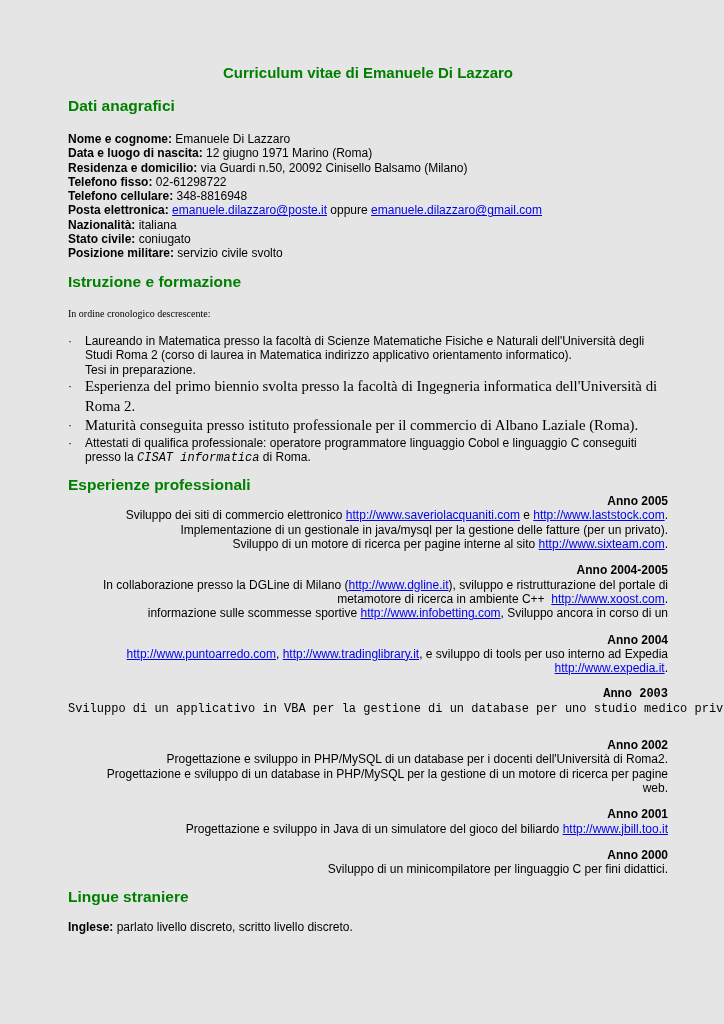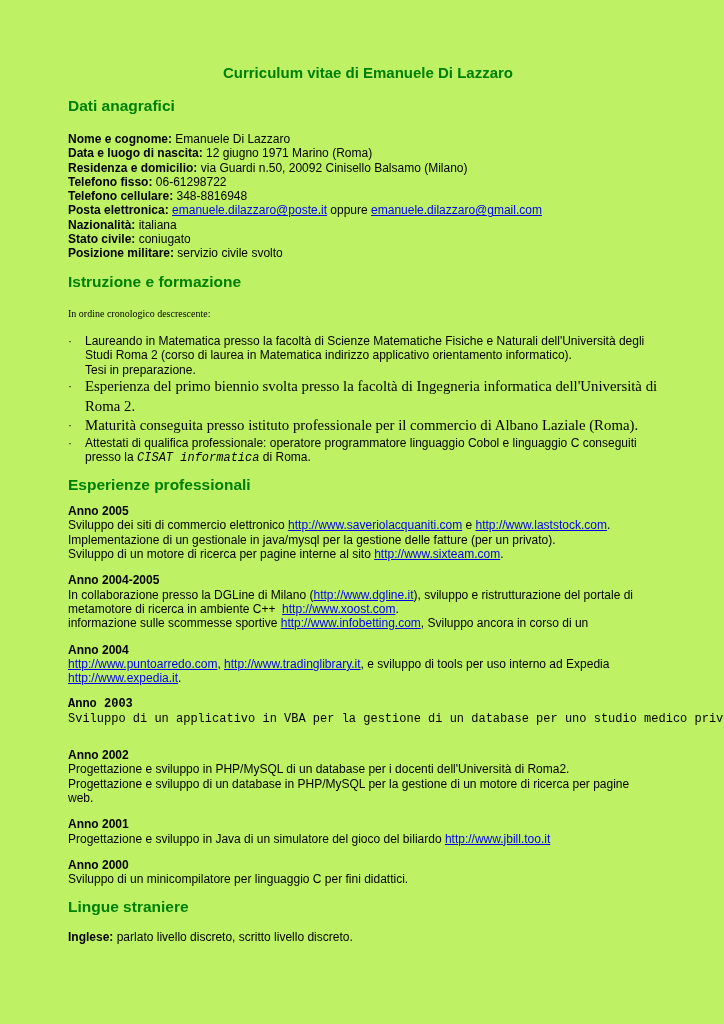--- a/index.html
+++ b/index.html
@@ -2,33 +2,33 @@
 <html><head>
 <meta charset="utf-8">
 <style>
   * { margin:0; padding:0; box-sizing:border-box; }
   html, body { background:#ffffff; }
   body {
     width:724px; height:1024px; overflow:hidden;
     font-family:"Liberation Sans","DejaVu Sans",sans-serif;
     font-size:12px; color:#000000;
   }
-  .page { width:724px; height:1024px; padding:64px 56px 0 68px; background:#bef264; }
+  .page { width:724px; height:1024px; padding:64px 56px 0 68px; background:#e5e5e5; }
 
   .title {
     font-family:"Liberation Sans","DejaVu Sans",sans-serif;
     font-weight:bold; font-size:15px; line-height:18px;
     color:#008000; text-align:center; margin-bottom:15px;
   }
   .heading {
     font-weight:bold; font-size:15.5px; line-height:18px; color:#008000;
   }
   .h-dati       { margin-top:15px; margin-bottom:17px; }
   .h-istruzione { margin-top:12px; margin-bottom:13px; }
-  .h-esperienze { margin-top:11px; margin-bottom:10px; }
+  .h-esperienze { margin-top:11px; }
   .h-lingue     { margin-top:11px; margin-bottom:14px; }
 
   .line { white-space:pre; line-height:14.3px; font-size:12px; }
   .b { font-weight:bold; }
   .i { font-style:italic;font-family:Liberation Mono, monospace; }
   a.lnk { color:#0000EE; text-decoration:underline; cursor:pointer; }
 
   .intro {
     font-family:"Liberation Serif","DejaVu Serif",serif;
     font-size:10px; line-height:19.5px; margin-bottom:11px;
@@ -36,38 +36,38 @@
   .bullets { }
   .bullet { display:flex; align-items:flex-start; }
   .bullet .dot { width:17px; flex:0 0 17px; font-size:12px; line-height:14.3px; color:#000; }
   .bullet.serif .dot { line-height:19.5px; }
   .bullet.serif .line {
     font-family:"Liberation Serif","DejaVu Serif",serif;
     font-size:14.8px; line-height:19.5px;
   }
   .bullet-content { flex:1 1 auto; }
 
-  .entry { margin-bottom:12px; }
+  .entry { margin-bottom:12px;text-align:right; }
   .entry.gap-after { margin-bottom:22px;font-family:Liberation Mono, monospace; }
   .entry-label { font-weight:bold; font-size:12px; line-height:14.3px; }
 </style>
 </head>
 <body>
 
 <div class="page">
 
   <div class="title">Curriculum vitae di Emanuele Di Lazzaro</div>
 
   <div>
     <div class="heading h-dati">Dati anagrafici</div>
     <div>
         <div class="line"><span class="b">Nome e cognome:</span><span> Emanuele Di Lazzaro</span></div>
         <div class="line"><span class="b">Data e luogo di nascita:</span><span> 12 giugno 1971 Marino (Roma)</span></div>
         <div class="line"><span class="b">Residenza e domicilio:</span><span> via Guardi n.50, 20092 Cinisello Balsamo (Milano)</span></div>
-        <div class="line"><span class="b">Telefono fisso:</span><span> 06-61298722</span></div>
+        <div class="line"><span class="b">Telefono fisso:</span><span> 02-61298722</span></div>
         <div class="line"><span class="b">Telefono cellulare:</span><span> 348-8816948</span></div>
         <div class="line"><span class="b">Posta elettronica:</span><span> </span><a href="#" class="lnk">emanuele.dilazzaro@poste.it</a><span> oppure </span><a href="#" class="lnk">emanuele.dilazzaro@gmail.com</a></div>
         <div class="line"><span class="b">Nazionalità:</span><span> italiana</span></div>
         <div class="line"><span class="b">Stato civile:</span><span> coniugato</span></div>
         <div class="line"><span class="b">Posizione militare:</span><span> servizio civile svolto</span></div>
       </div>
   </div>
 
   <div>
     <div class="heading h-istruzione">Istruzione e formazione</div>

